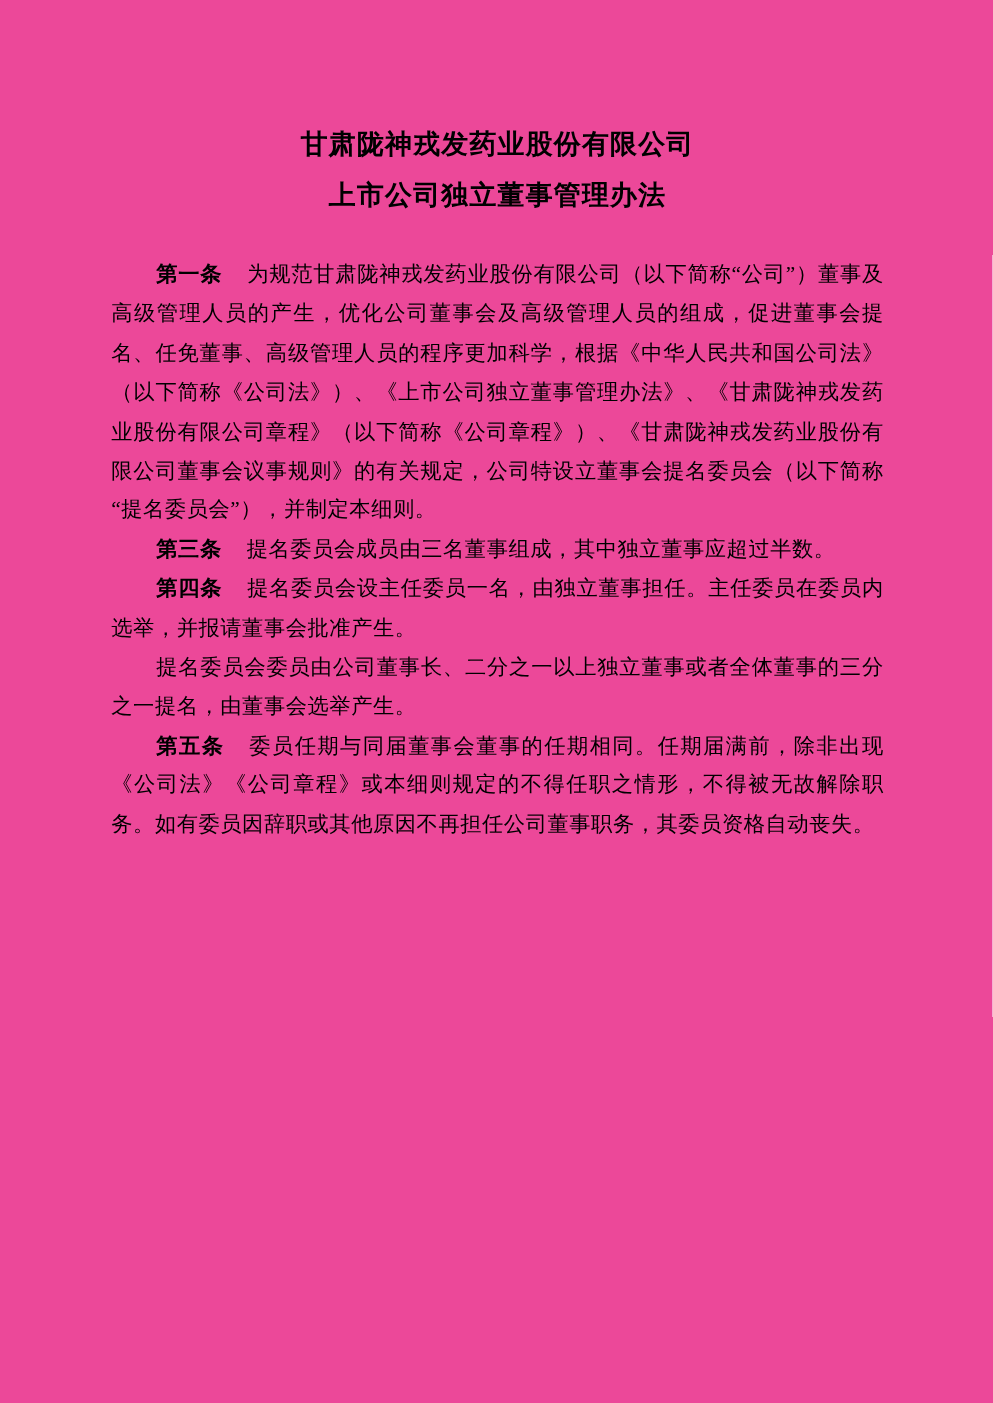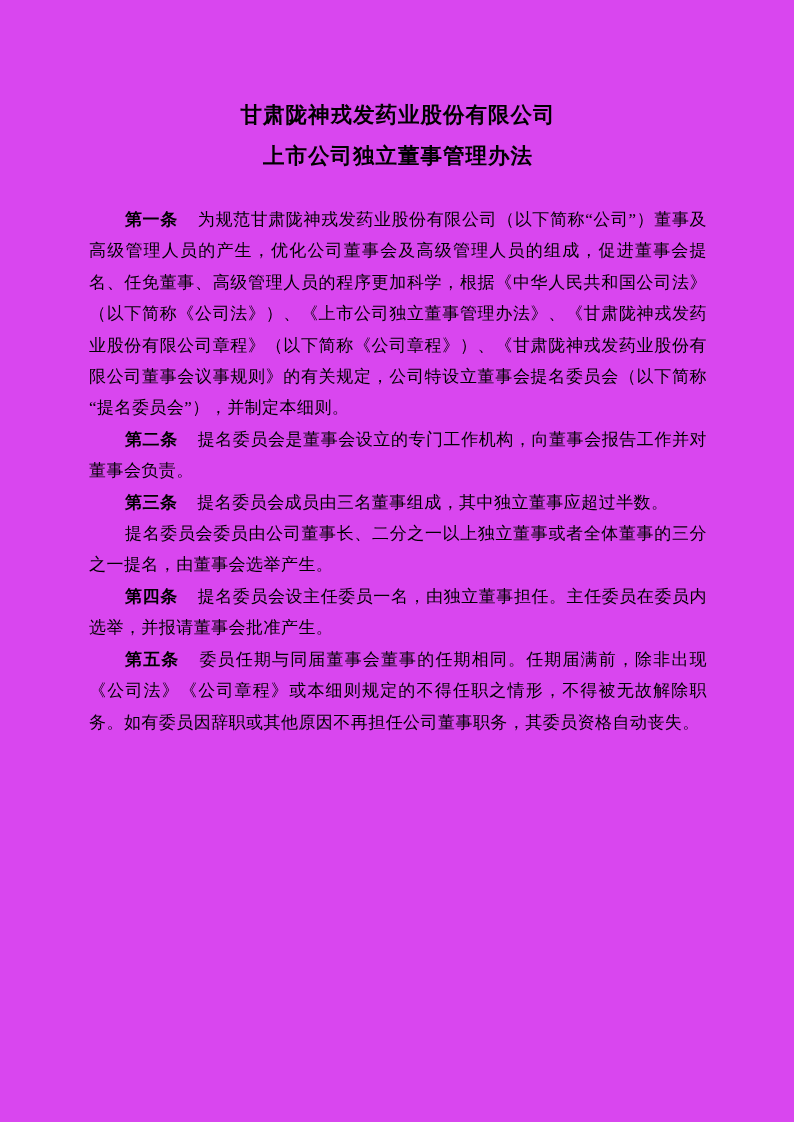--- a/index.html
+++ b/index.html
@@ -5,21 +5,21 @@
   html, body {
     margin: 0;
     padding: 0;
     background: #ffffff;
   }
   .page {
     position: relative;
     width: 794px;
     height: 1122px;
     margin: 0 auto;
-    background: #d946ef;
+    background: #ec4899;
     box-sizing: border-box;
     padding: 95px 87px 40px 89px;
     color: #000000;
     font-family: "Liberation Serif", serif;
     overflow: hidden;
   }
   .titles {
     margin: 0 0 27px 0;
   }
   .doc-title {
@@ -60,31 +60,30 @@
 <div class="page">
   <header class="titles">
     <h1 class="doc-title">甘肃陇神戎发药业股份有限公司</h1>
     <h1 class="doc-title">上市公司独立董事管理办法</h1>
   </header>
   <main id="doc-body">
   <section class="chapter">
     <div class="chapter-paragraphs">
   <p class="para"><span class="article-label">第一条</span><span class="para-text">为规范甘肃陇神戎发药业股份有限公司（以下简称“公司”）董事及高级管理人员的产生，优化公司董事会及高级管理人员的组成，促进董事会提名、任免董事、高级管理人员的程序更加科学，根据《中华人民共和国公司法》（以下简称《公司法》）、《上市公司独立董事管理办法》、《甘肃陇神戎发药业股份有限公司章程》（以下简称《公司章程》）、《甘肃陇神戎发药业股份有限公司董事会议事规则》的有关规定，公司特设立董事会提名委员会（以下简称“提名委员会”），并制定本细则。</span></p>
 
-  <p class="para"><span class="article-label">第二条</span><span class="para-text">提名委员会是董事会设立的专门工作机构，向董事会报告工作并对董事会负责。</span></p>
 </div>
   </section>
 
   <section class="chapter">
     <div class="chapter-paragraphs">
   <p class="para"><span class="article-label">第三条</span><span class="para-text">提名委员会成员由三名董事组成，其中独立董事应超过半数。</span></p>
 
+  <p class="para"><span class="article-label">第四条</span><span class="para-text">提名委员会设主任委员一名，由独立董事担任。主任委员在委员内选举，并报请董事会批准产生。</span></p>
+
   <p class="para"><span class="para-text">提名委员会委员由公司董事长、二分之一以上独立董事或者全体董事的三分之一提名，由董事会选举产生。</span></p>
-
-  <p class="para"><span class="article-label">第四条</span><span class="para-text">提名委员会设主任委员一名，由独立董事担任。主任委员在委员内选举，并报请董事会批准产生。</span></p>
 
 
   <p class="para"><span class="article-label">第五条</span><span class="para-text">委员任期与同届董事会董事的任期相同。任期届满前，除非出现《公司法》《公司章程》或本细则规定的不得任职之情形，不得被无故解除职务。如有委员因辞职或其他原因不再担任公司董事职务，其委员资格自动丧失。</span></p>
 
 </div>
   </section>
 </main>
 </div>
 
 </body></html>

